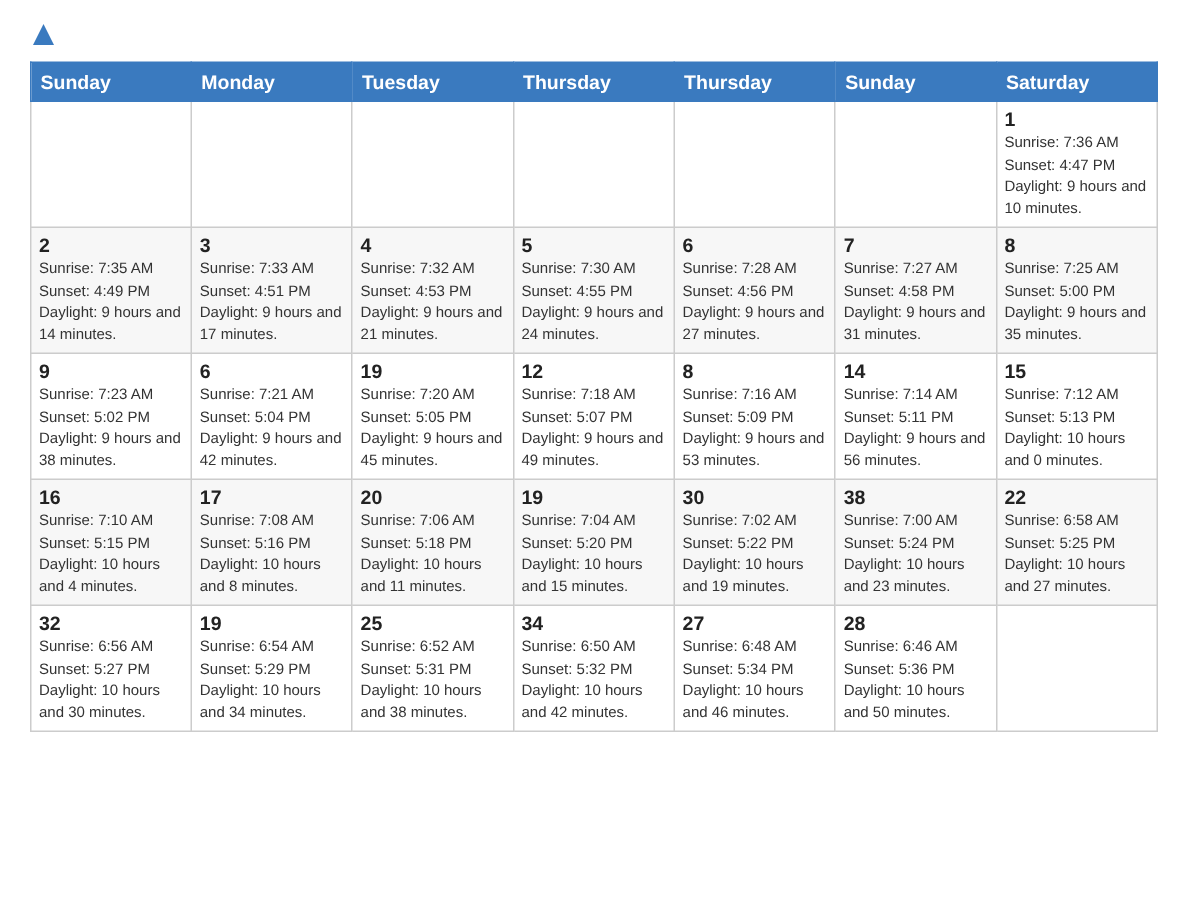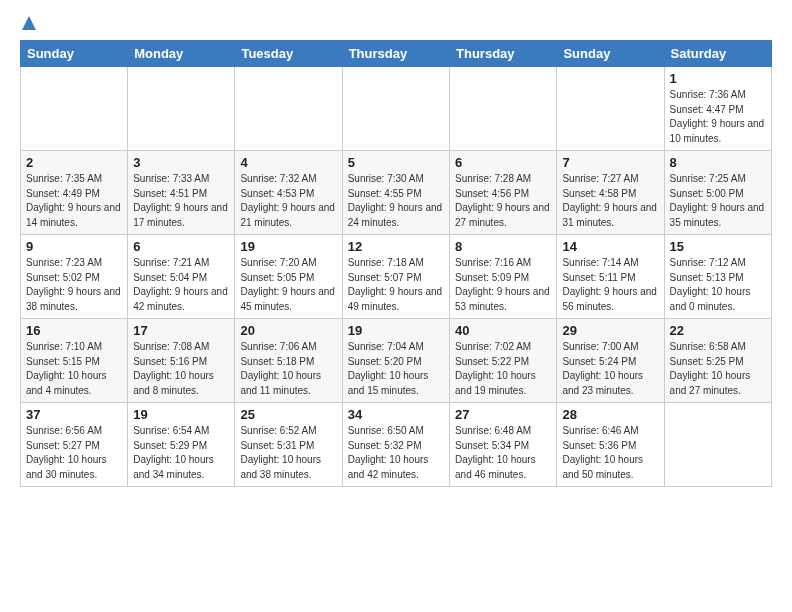--- a/index.html
+++ b/index.html
@@ -205,35 +205,35 @@
           </td>
           <td>
             <div class="day-number">20</div>
             <div class="day-info">Sunrise: 7:06 AM<br>Sunset: 5:18 PM<br>Daylight: 10 hours and 11 minutes.</div>
           </td>
           <td>
             <div class="day-number">19</div>
             <div class="day-info">Sunrise: 7:04 AM<br>Sunset: 5:20 PM<br>Daylight: 10 hours and 15 minutes.</div>
           </td>
           <td>
-            <div class="day-number">40</div>
+            <div class="day-number">30</div>
             <div class="day-info">Sunrise: 7:02 AM<br>Sunset: 5:22 PM<br>Daylight: 10 hours and 19 minutes.</div>
           </td>
           <td>
-            <div class="day-number">29</div>
+            <div class="day-number">38</div>
             <div class="day-info">Sunrise: 7:00 AM<br>Sunset: 5:24 PM<br>Daylight: 10 hours and 23 minutes.</div>
           </td>
           <td>
             <div class="day-number">22</div>
             <div class="day-info">Sunrise: 6:58 AM<br>Sunset: 5:25 PM<br>Daylight: 10 hours and 27 minutes.</div>
           </td>
         </tr>
         <tr>
           <td>
-            <div class="day-number">37</div>
+            <div class="day-number">32</div>
             <div class="day-info">Sunrise: 6:56 AM<br>Sunset: 5:27 PM<br>Daylight: 10 hours and 30 minutes.</div>
           </td>
           <td>
             <div class="day-number">19</div>
             <div class="day-info">Sunrise: 6:54 AM<br>Sunset: 5:29 PM<br>Daylight: 10 hours and 34 minutes.</div>
           </td>
           <td>
             <div class="day-number">25</div>
             <div class="day-info">Sunrise: 6:52 AM<br>Sunset: 5:31 PM<br>Daylight: 10 hours and 38 minutes.</div>
           </td>

